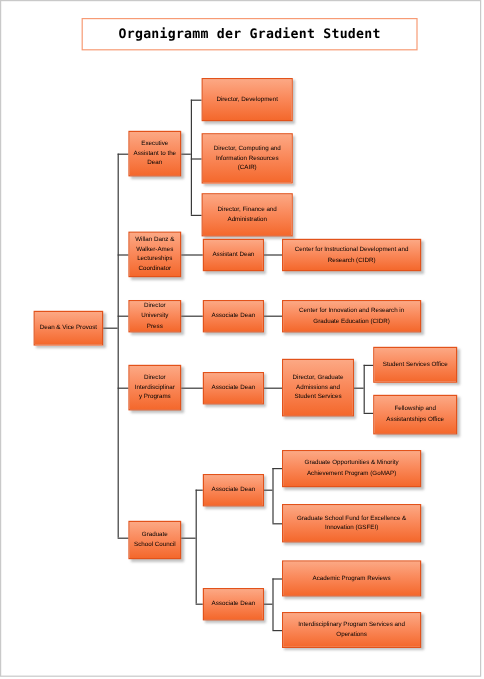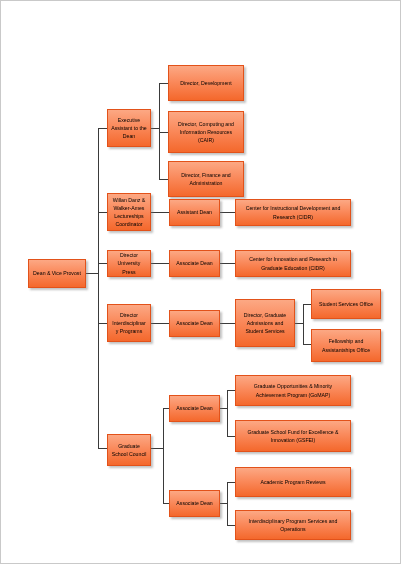--- a/index.html
+++ b/index.html
@@ -74,20 +74,23 @@
     z-index: 1;
   }
   .link.h { height: 1px; }
   .link.v { width: 1px; }
 </style>
 </head>
 <body>
 
 <div id="page">
 
+  <div id="title-box">
+    <div id="title-text">Organigramm der Gradient Student</div>
+  </div>
 
   <div class="link h" style="left:85px; top:272px; width:12px;"></div>
   <div class="link v" style="left:97px; top:127px; height:320px;"></div>
 
   <div class="link h" style="left:97px; top:127px; width:9px;"></div>
 
   <div class="link h" style="left:97px; top:211px; width:9px;"></div>
 
   <div class="link h" style="left:97px; top:262px; width:9px;"></div>
 

